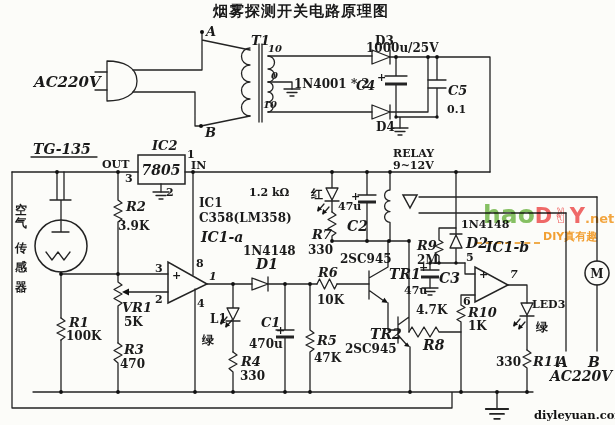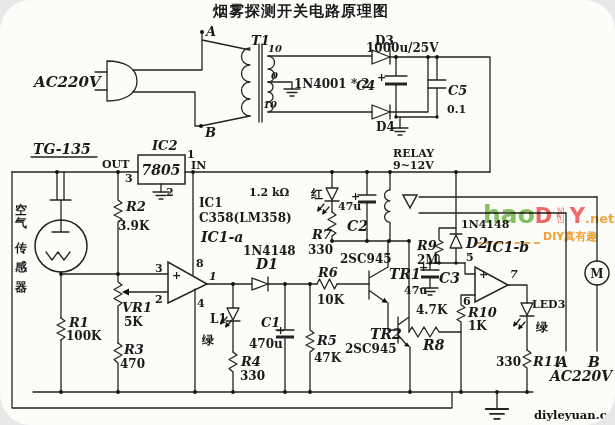--- a/index.html
+++ b/index.html
@@ -1,17 +1,17 @@
 <!DOCTYPE html>
 <html><head>
 <meta charset="utf-8">
 <style>
   html,body{margin:0;padding:0;background:#e8e8e8;}
   .stage{position:relative;width:615px;height:425px;background:#fcfcf9;overflow:hidden;
-         font-family:"DejaVu Serif",serif;border-radius:31px;}
+         font-family:"DejaVu Serif",serif;}
   svg{position:absolute;left:0;top:0;}
   svg text{fill:#1a1a1a;}
   .wire{stroke:#232323;stroke-width:1.3;fill:none;stroke-linecap:round;stroke-linejoin:round;}
   .thick{stroke:#232323;stroke-width:3;fill:none;stroke-linecap:butt;}
   .box{fill:none;stroke:#232323;stroke-width:1.5;}
   .dot{fill:#111;}
   .ah{fill:#111;stroke:none;}
   .pt{font:bold 12px "DejaVu Serif",serif;}
   .pt11{font:bold 11px "DejaVu Serif",serif;}
   .hw{font:italic bold 13px "DejaVu Serif",serif;}

